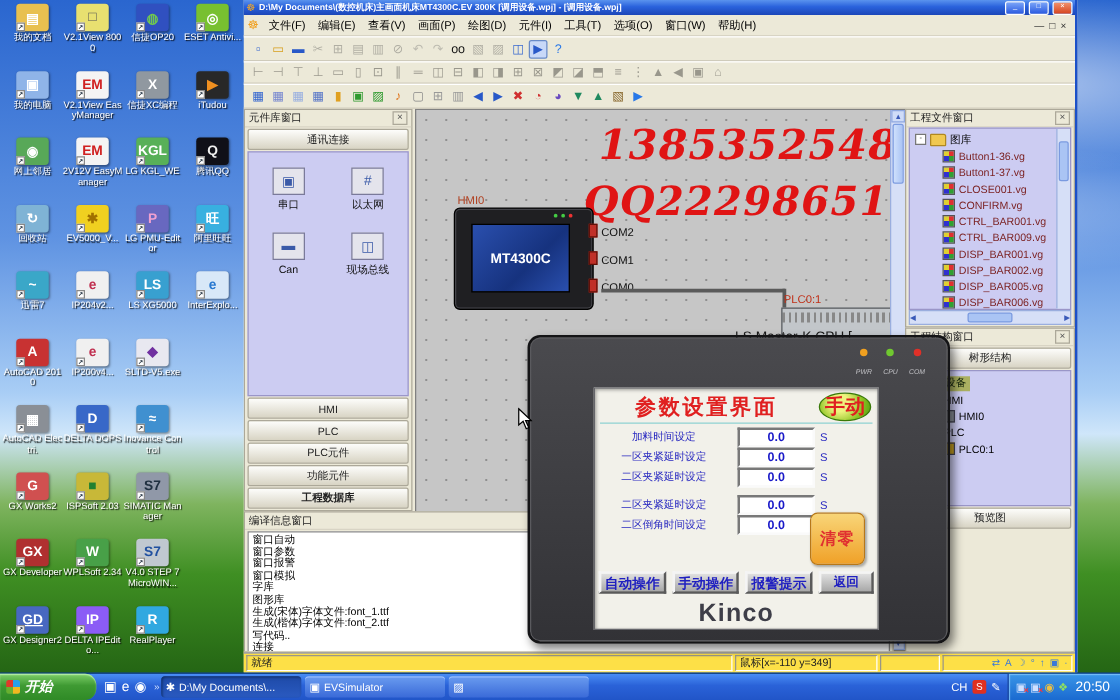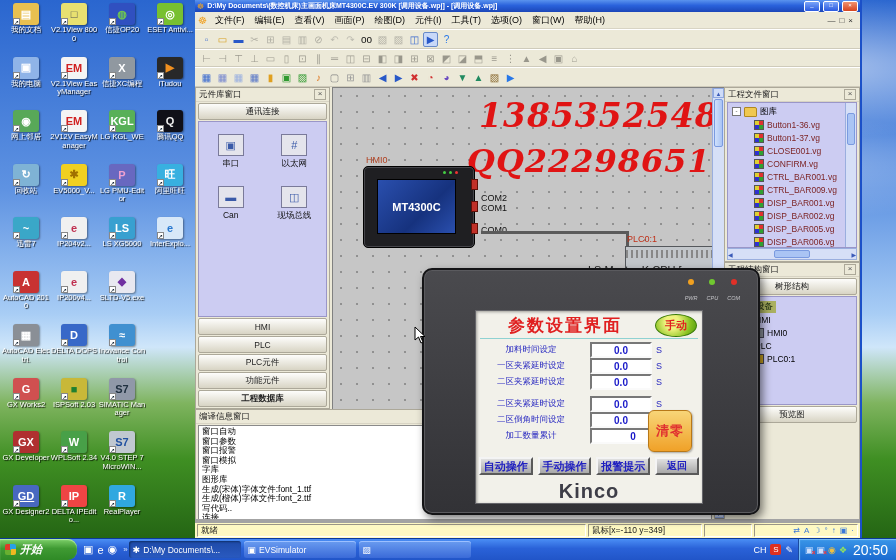--- a/index.html
+++ b/index.html
@@ -115,39 +115,39 @@
   .treev{position:absolute;right:0;top:0;bottom:0;width:10px;background:#d6dff7;border-left:1px solid #9aaede;}
   .treev .thumbv{height:30px;margin:10px 1px 0;background:#aac4f4;border:1px solid #7a9ae0;border-radius:2px;}
   .structwrap{right:0;top:175px;width:136px;height:270px;}
   .snode{display:flex;align-items:center;gap:3px;height:13px;font-size:8.5px;color:#000;}
   .snode .nic{width:8px;height:8px;border:1px solid #445;flex:none;}
   .snode.lv1{padding-left:12px;} .snode.lv2{padding-left:24px;}
   .rootrow{display:inline-flex;margin:2px 0 0 6px;padding:0 3px;background:#aab061;color:#10200a;
     font-size:8.5px;height:12px;align-items:center;}
   .emptybody{flex:1;margin:0 2px 2px;background:#ece9d8;}
   
-  .statusbar{height:13px;display:flex;gap:2px;align-items:stretch;background:#fef9c3;
-    border-top:4px solid #a3a3a3;font-size:8.5px;padding:1px 2px;}
+  .statusbar{height:13px;display:flex;gap:2px;align-items:stretch;background:#fde047;
+    border-top:2px solid #a3a3a3;font-size:8.5px;padding:1px 2px;}
   .sbcell{border:1px solid;border-color:#9a9686 #fff #fff #9a9686;display:flex;align-items:center;padding:0 3px;color:#222;}
   .sbready{flex:1;} .sbmouse{width:106px;} .sbblank{width:40px;}
   .sbicons{width:96px;gap:4px;justify-content:flex-end;color:#3a78d8;font-size:8px;}
   
   .sim{position:absolute;left:422px;top:268px;width:338px;height:247px;z-index:50;border-radius:10px;
     background:linear-gradient(#4a4a4e,#323236);border:2px solid #141416;box-sizing:border-box;
     box-shadow:3px 4px 8px rgba(0,0,0,.5),inset 0 0 0 1px #5a5a5e;}
   .leds{position:absolute;right:18px;top:9px;display:flex;gap:9px;}
   .led{text-align:center;}
   .led i{display:block;width:6px;height:6px;border-radius:50%;margin:0 auto 1px;}
   .led span{font-size:5.5px;color:#c2c2c6;font-style:italic;}
   .simscr{position:absolute;left:51px;top:40px;width:226px;height:192px;background:#f2f1ea;
     border:1px solid #65656a;box-shadow:inset 1px 1px 3px rgba(0,0,0,.35);}
   .simtitle{position:absolute;left:32px;top:3px;font-size:17px;font-weight:bold;color:#e02020;letter-spacing:2px;}
   .modeoval{position:absolute;right:5px;top:3px;width:40px;height:21px;border-radius:50%;
     background:radial-gradient(circle at 40% 35%,#eef37e 25%,#8ac222 65%,#4e9a0e);border:1px solid #3a7a08;
-    color:#e02020;font-weight:bold;font-size:11px;display:flex;align-items:center;justify-content:center;}
+    color:#e02020;font-weight:bold;font-size:16px;display:flex;align-items:center;justify-content:center;}
   .tunder{position:absolute;left:4px;right:4px;top:27px;height:1px;background:#8fd2d2;}
   .simrows{position:absolute;left:0;right:0;top:31px;}
   .srow{display:flex;align-items:center;height:16px;}
   .srow .sl{width:110px;text-align:center;font-size:8.5px;color:#2828c0;flex:none;}
   .srow .sbox{width:58px;height:12px;margin-left:4px;background:#fff;border:2px solid;
     border-color:#787878 #fafafa #fafafa #787878;display:flex;align-items:center;justify-content:center;
     font-size:10px;font-weight:bold;color:#1818c8;box-sizing:content-box;}
   .srow .suf{margin-left:4px;font-size:9px;color:#2828c0;}
   .srow.wide .sbox{width:82px;}
   .sgap{height:6px;}
@@ -180,21 +180,21 @@
   .task.active{background:linear-gradient(#1e4aa8,#2a5ac0);box-shadow:inset 1px 1px 2px #10306a;}
   .task .tg{font-size:9px;flex:none;}
   .trayspace{flex:1;}
   .langzone{display:flex;align-items:center;gap:4px;padding:0 5px;color:#fff;font-size:9px;}
   .redbox{width:11px;height:11px;background:#e03020;color:#fff;font-size:8px;line-height:11px;
     text-align:center;border-radius:2px;}
   .tray{display:flex;align-items:center;gap:3px;background:linear-gradient(#3a96e8,#1a6ad0);
     border-left:1px solid #1a4aa0;box-shadow:inset 1px 1px 1px #7ac0f8;padding:0 8px 0 6px;color:#fff;}
   .trayic{position:relative;font-size:9px;color:#cfe0ff;}
   .trayic.nx::after{content:"×";position:absolute;right:-2px;bottom:-1px;color:#f33;font-size:7px;font-weight:bold;}
-  .clock{font-size:14px;color:#fff;margin-left:3px;text-align:center;}
+  .clock{font-size:11px;color:#fff;margin-left:3px;text-align:center;}
   
   .cursor{position:absolute;left:414px;top:326px;z-index:90;}
 </style>
 </head>
 <body>
 
 <div class="desktop"></div>
 
 <div class="dicons">
 
@@ -325,21 +325,21 @@
     </div>
 
     <div class="dicon">
       <div class="ig" style="background: rgb(72, 160, 72);">
         <span style="color: rgb(255, 255, 255);">W</span>
       </div>
       <div class="lbl">WPLSoft 2.34</div>
     </div>
 
     <div class="dicon">
-      <div class="ig" style="background: #ef4444;">
+      <div class="ig" style="background: #8b5cf6;">
         <span style="color: rgb(255, 255, 255);">IP</span>
       </div>
       <div class="lbl">DELTA IPEdito...</div>
     </div>
 
     <div class="dicon">
       <div class="ig" style="background: rgb(48, 80, 192);">
         <span style="color: rgb(112, 200, 80);">◍</span>
       </div>
       <div class="lbl">信捷OP20</div>
@@ -735,21 +735,21 @@
         <div class="dots">
             <i></i>
             <i></i>
             <i></i>
           </div>
         <div class="scr">MT4300C</div>
         <span class="conn" style="top:12px"></span>
         <span class="conn" style="top:34px"></span>
         <span class="conn" style="top:56px"></span>
       </div>
-      <div class="portlbl" style="top:105px">COM2</div>
+      <div class="portlbl" style="top:93px">COM2</div>
       <div class="portlbl" style="top:115px">COM1</div>
       <div class="portlbl" style="top:137px">COM0</div>
       <div class="wire" style="left:148px;top:143px;width:147px;height:3px"></div>
       <div class="wire" style="left:293px;top:143px;width:3px;height:22px"></div>
       <div class="plclabel">PLC0:1</div>
       <div class="plcdev"></div>
       <div class="plccap">LS Master-K CPU [</div>
       <div class="vscroll">
         <div class="arr">▲</div>
         <div class="thumb"></div>
@@ -996,24 +996,20 @@
         <div class="srow">
           <span class="sl">二区夹紧延时设定</span>
           <span class="sbox">0.0</span>
           <span class="suf">S</span>
         </div>
         <div class="srow">
           <span class="sl">二区倒角时间设定</span>
           <span class="sbox">0.0</span>
           <span class="suf">S</span>
         </div>
-        <div class="srow wide">
-          <span class="sl">加工数量累计</span>
-          <span class="sbox">0</span>
-        </div>
       </div>
     <div class="clearbtn">清零</div>
     <div class="simbtns">
 
     <div class="simbtn">自动操作</div>
         <div class="simbtn">手动操作</div>
         <div class="simbtn">报警提示</div>
         <div class="simbtn">返回</div>
       </div>
     <div class="brand">Kinco</div>

